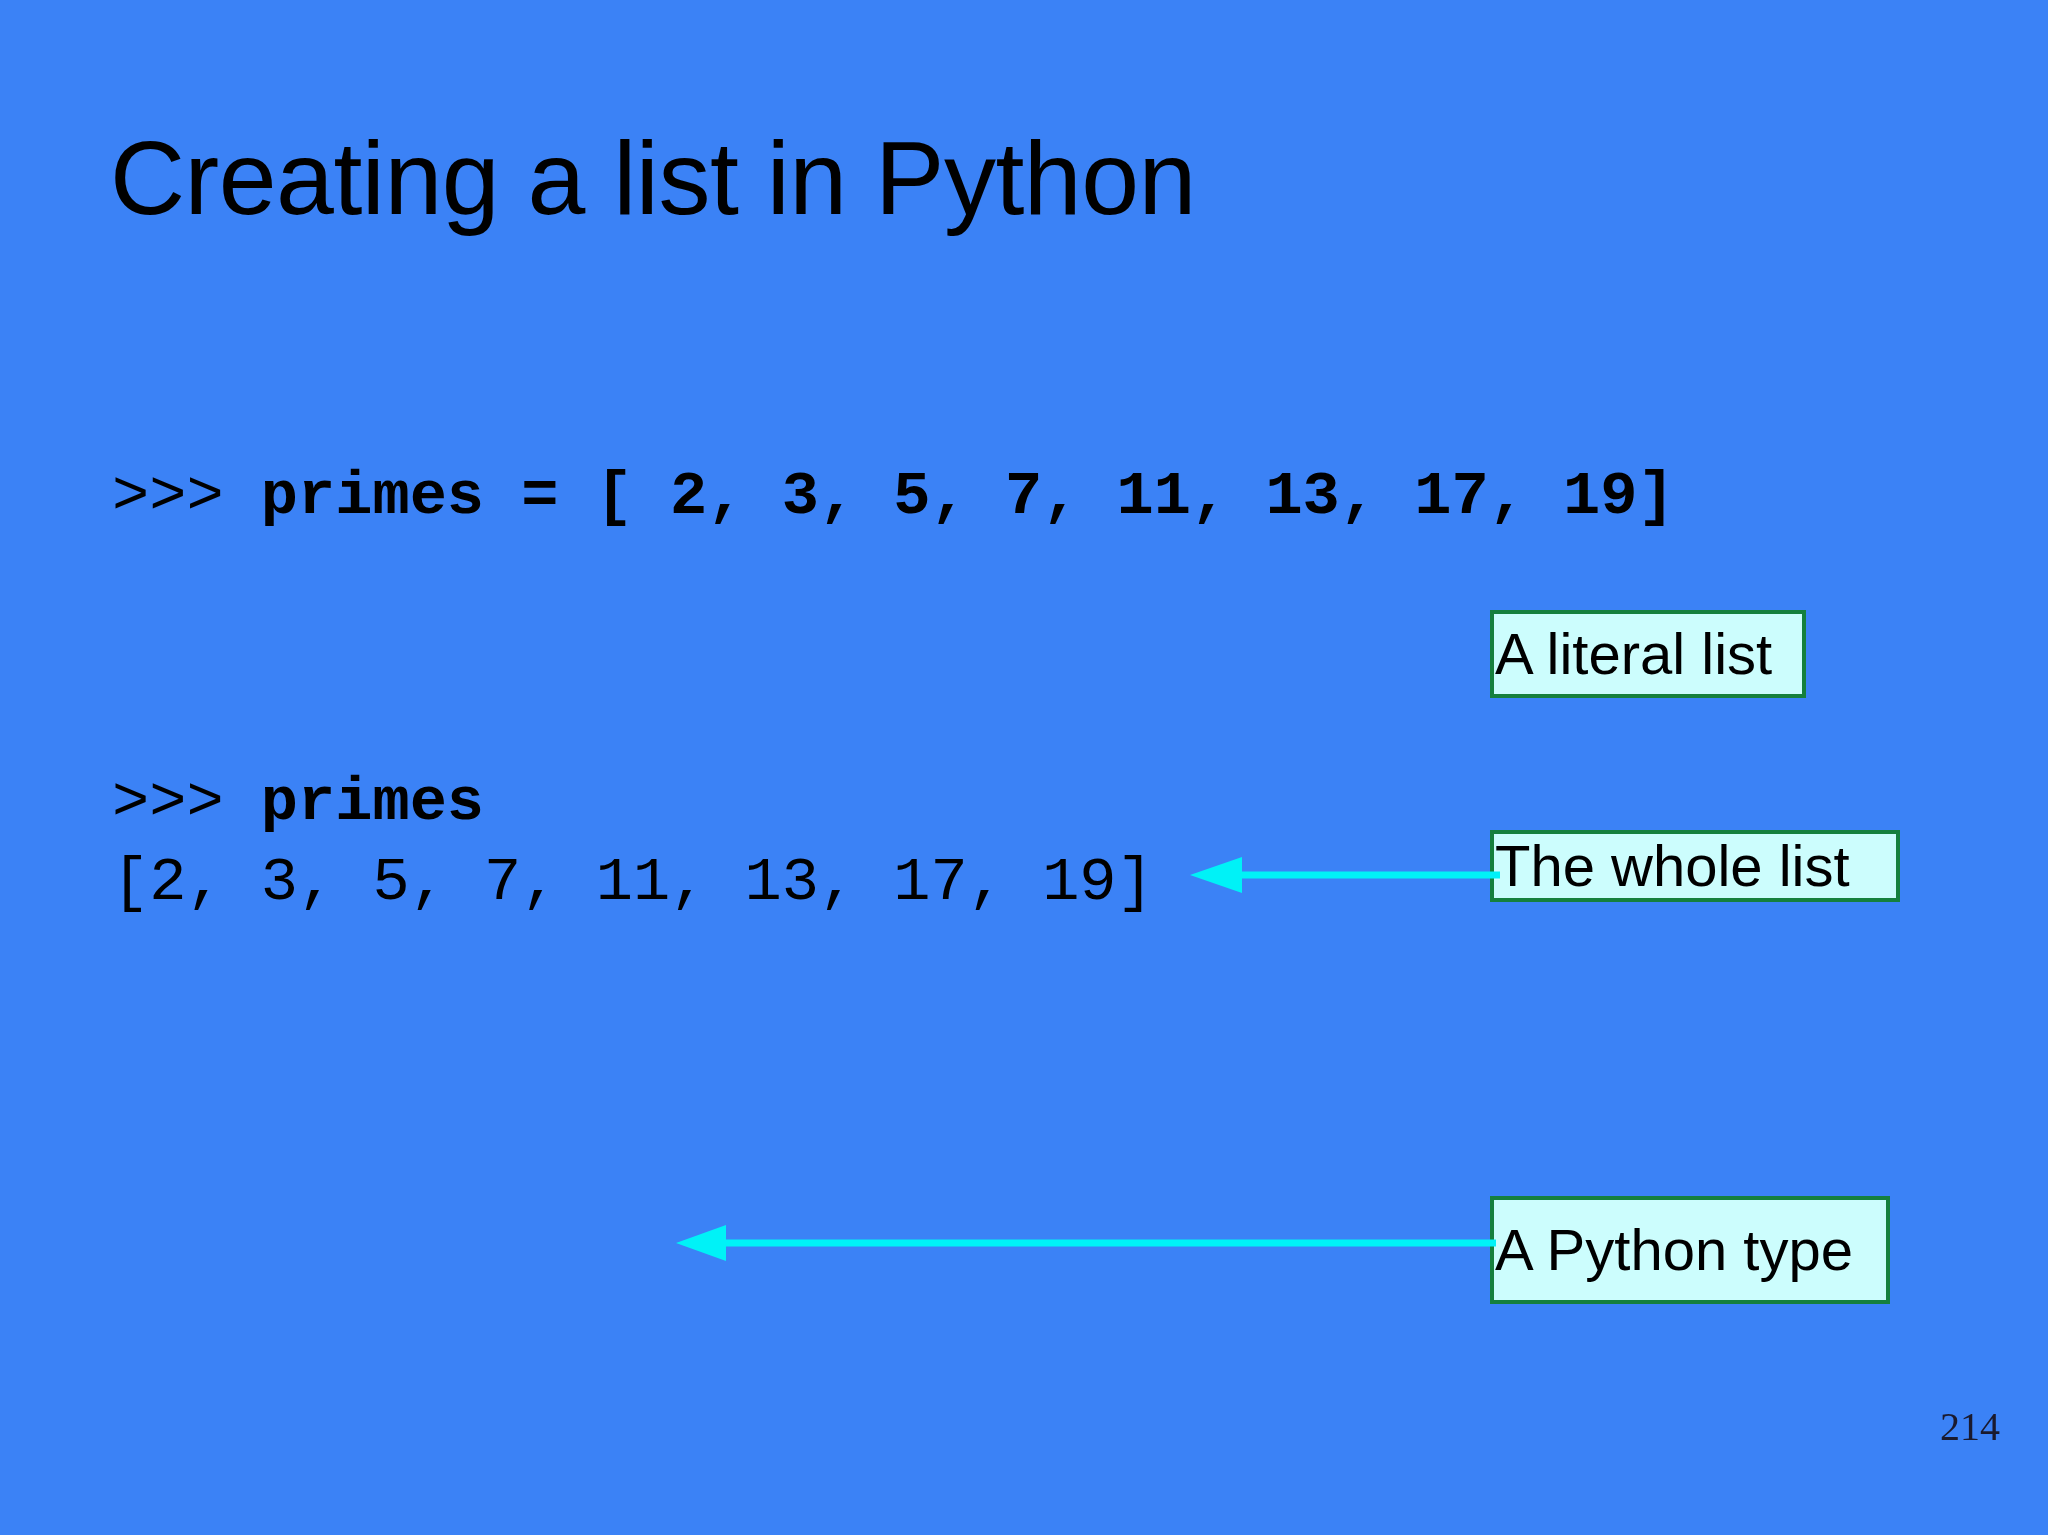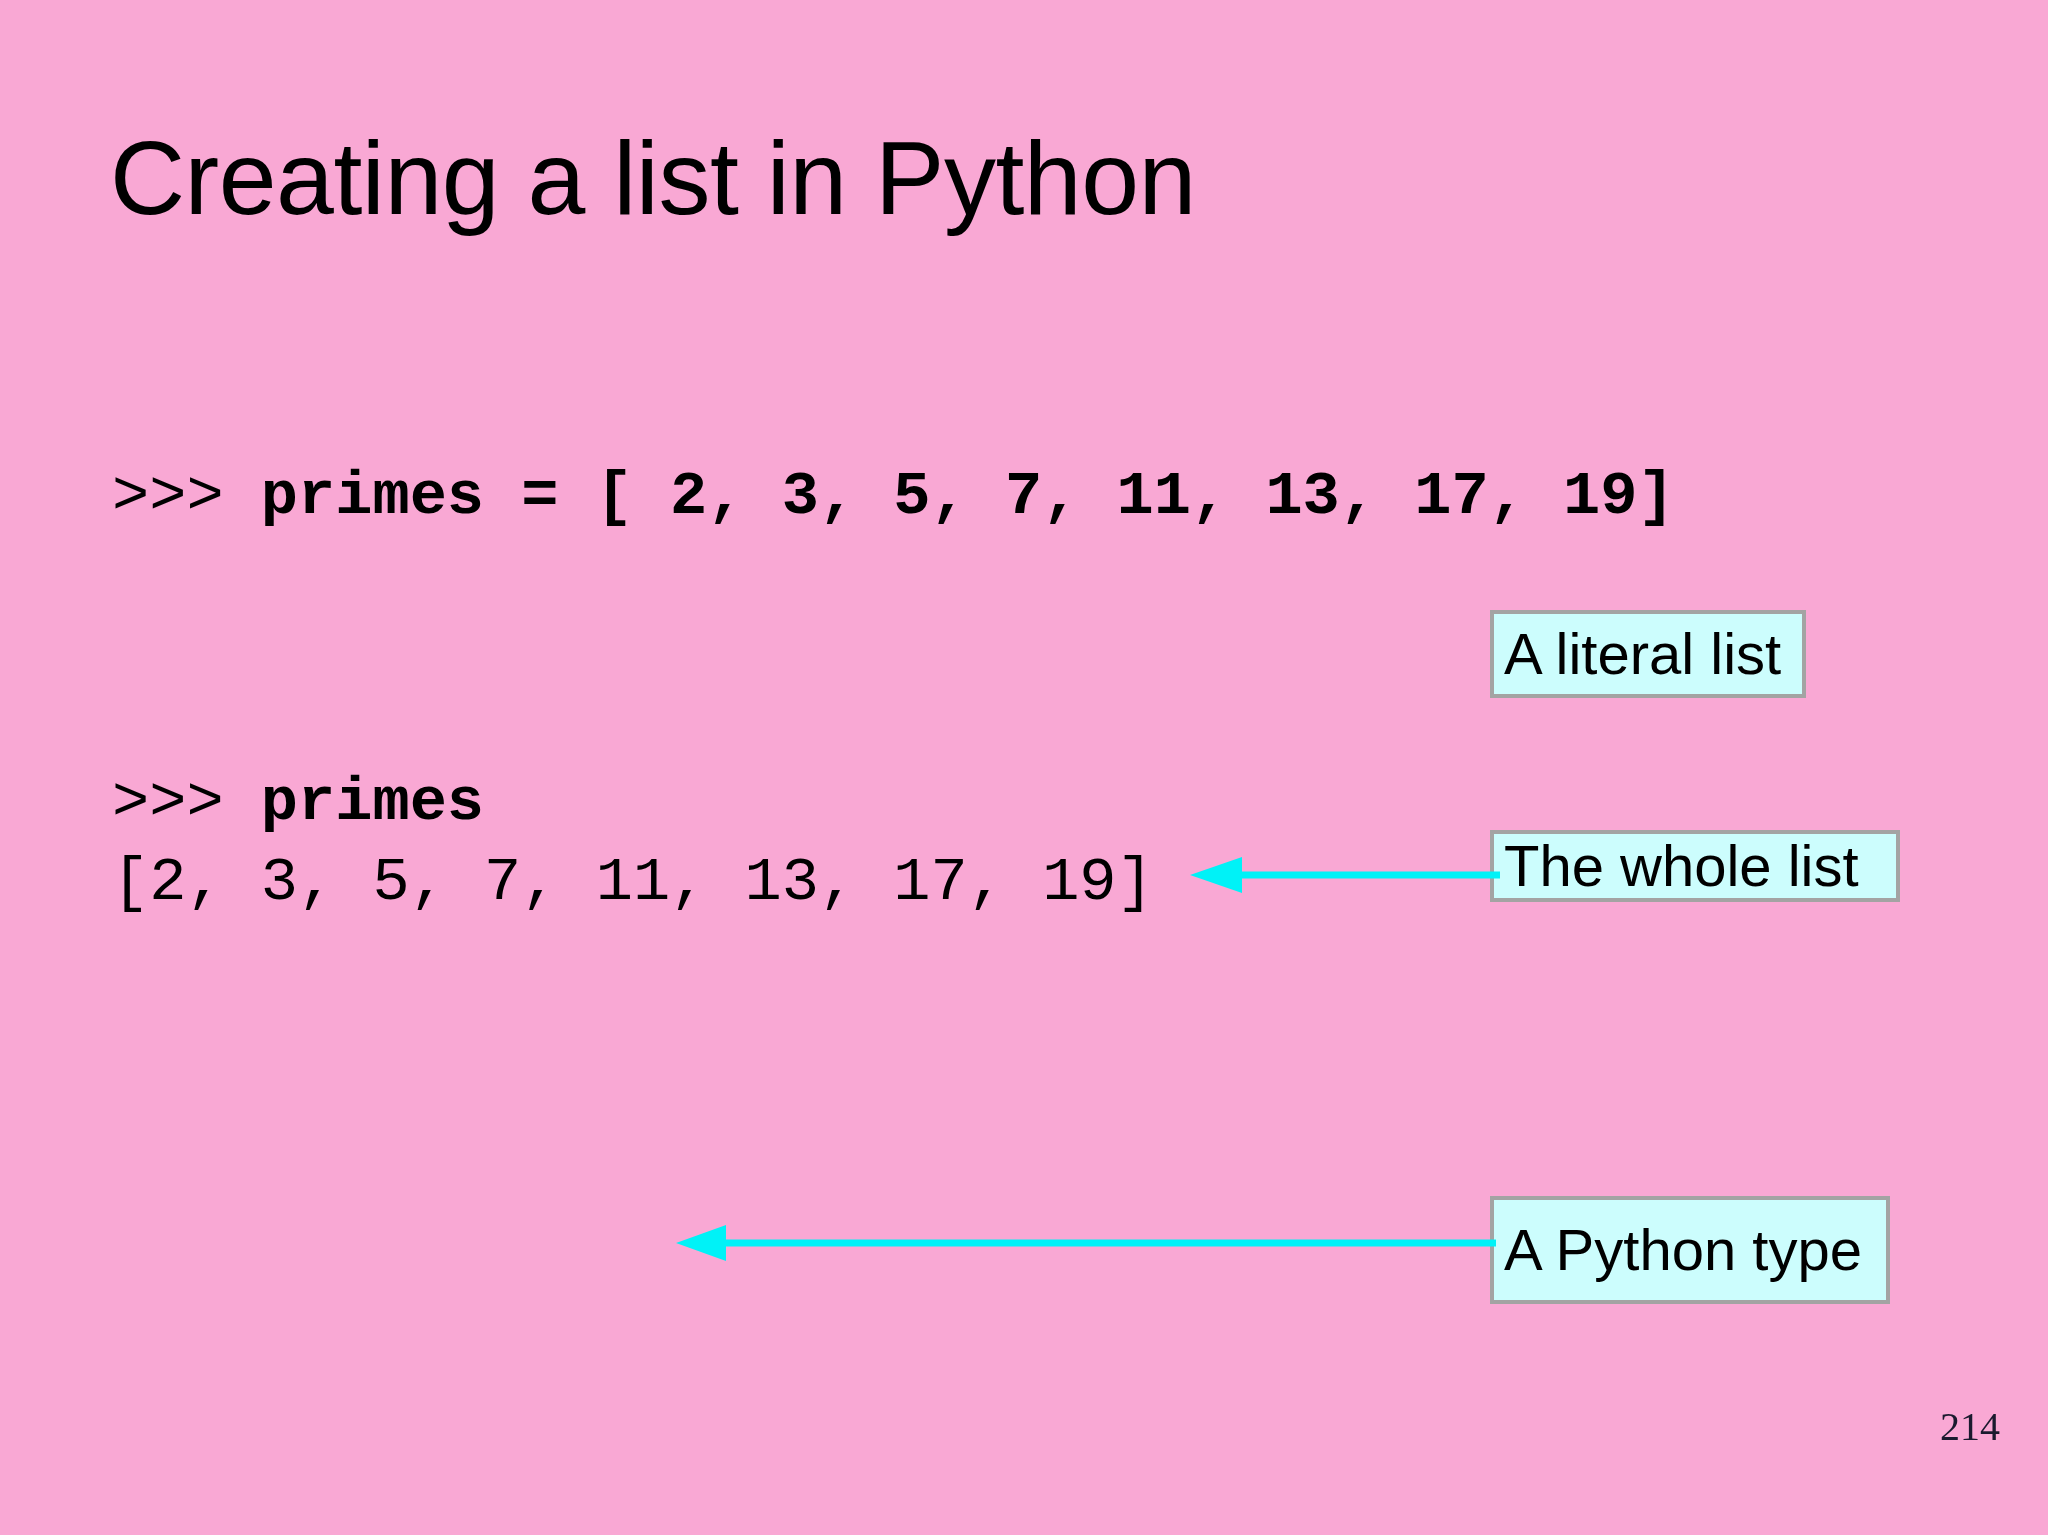--- a/index.html
+++ b/index.html
@@ -9,21 +9,21 @@
     background: #ffffff;
   }
   body {
     font-family: "Liberation Sans", sans-serif;
     color: #000000;
   }
   #slide {
     position: relative;
     width: 2048px;
     height: 1535px;
-    background: #f9a8d4;
+    background: #3b82f6;
     overflow: hidden;
   }
 
   
   #slide-title {
     position: absolute;
     left: 110px;
     top: 122px;
     width: 1700px;
     font-family: "Liberation Sans", sans-serif;
@@ -59,28 +59,28 @@
   #code-line-2 { top: 772px; }
   #code-line-3 { top: 852px; text-align: center; }
   #code-line-4 { top: 1140px; }
   #code-line-5 { top: 1218px; }
 
   
   .callout {
     position: absolute;
     box-sizing: border-box;
     background: #ccfdfd;
-    border: 4px solid #a3a3a3;
+    border: 4px solid #15803d;
     font-family: "Liberation Sans", sans-serif;
     font-size: 58px;
     line-height: 1.0;
     color: #000000;
     display: flex;
     align-items: center;
-    padding-left: 10px;
+    padding-left: 1px;
     white-space: nowrap;
   }
 
   #callout-literal-list {
     left: 1490px;
     top: 610px;
     width: 316px;
     height: 88px;
   }
   #callout-whole-list {

